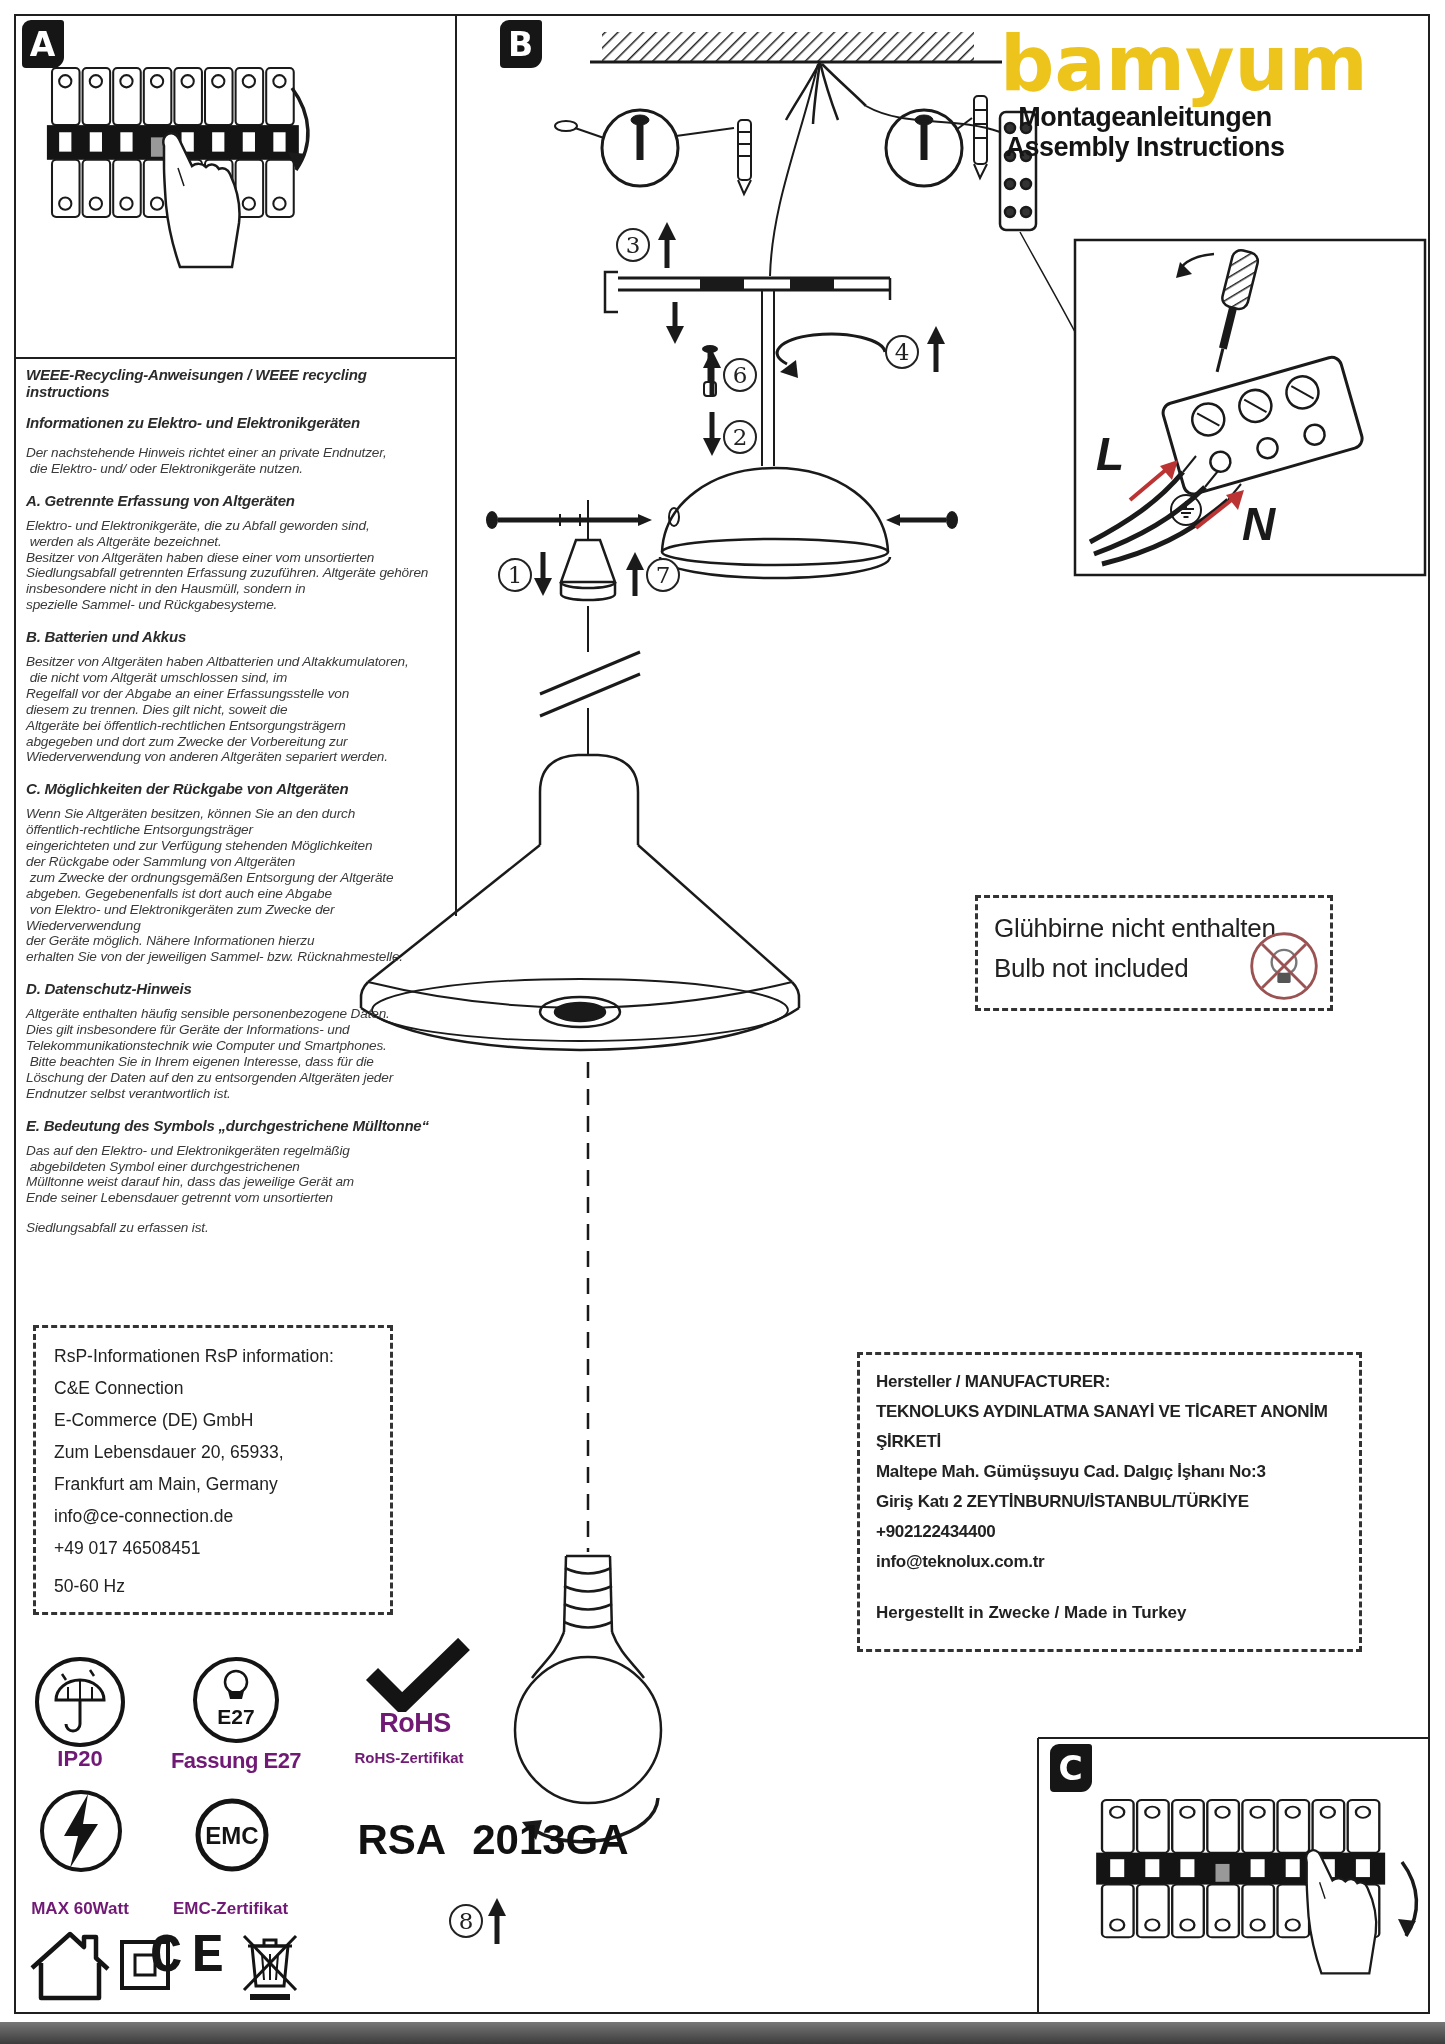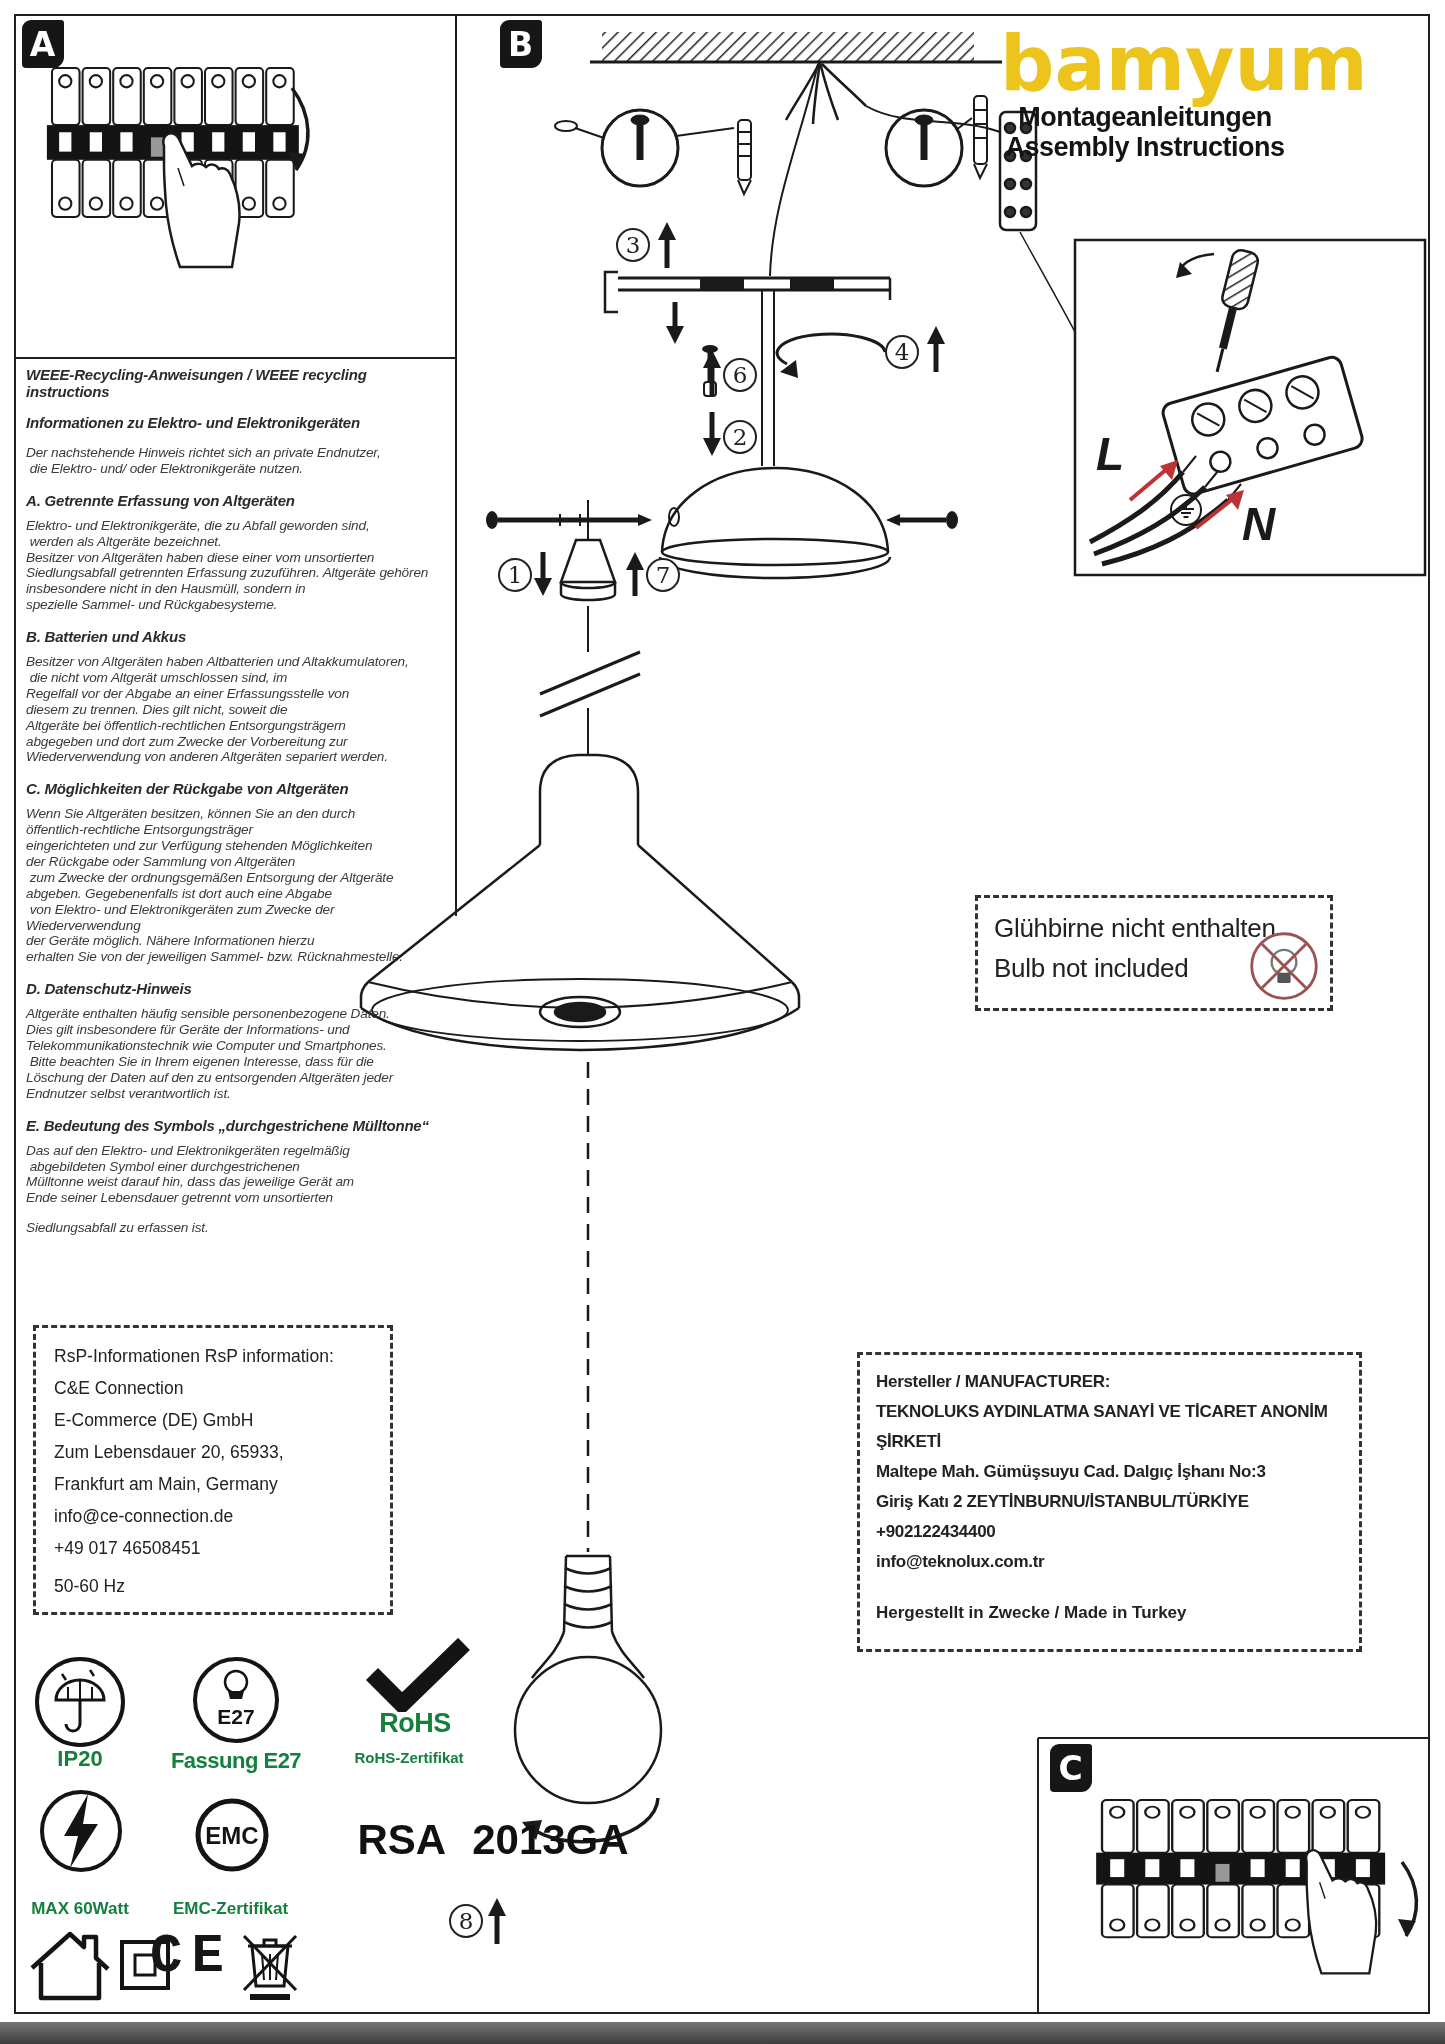--- a/index.html
+++ b/index.html
@@ -31,21 +31,21 @@
   #rsp-box .line{font-size:17.5px;line-height:32px;color:#222;}
   #mfg-box{left:857px;top:1352px;width:505px;height:300px;padding:12px 0 0 16px;box-sizing:border-box;}
   #mfg-box .line{font-size:17px;font-weight:bold;line-height:30px;color:#222;letter-spacing:-0.3px;}
   #mfg-box .footer{font-size:17px;font-weight:bold;color:#222;margin-top:26px;}
   #bulb-box{left:975px;top:895px;width:358px;height:116px;padding:10px 0 0 16px;box-sizing:border-box;}
   #bulb-box .l1{font-size:26px;color:#222;line-height:40px;letter-spacing:-0.3px;}
   
   .step{width:34px;height:34px;border:2.5px solid #222;border-radius:50%;display:flex;align-items:center;
         justify-content:center;font-family:"DejaVu Serif",serif;font-size:23px;color:#222;background:#fff;box-sizing:border-box;}
   
-  .cert-label{font-weight:bold;color:#15803d;text-align:center;}
+  .cert-label{font-weight:bold;color:#701a75;text-align:center;}
   #ip20-label{left:40px;top:1746px;width:80px;font-size:22px;}
   #fassung-label{left:166px;top:1748px;width:140px;font-size:22px;letter-spacing:-0.5px;}
   #rohs-mark{left:365px;top:1708px;width:100px;font-size:27px;letter-spacing:-0.5px;}
   #rohs-label{left:334px;top:1749px;width:150px;font-size:15px;}
   #maxwatt-label{left:20px;top:1899px;width:120px;font-size:17px;}
   #emc-label{left:158px;top:1899px;width:145px;font-size:17px;}
   #model-code{left:313px;top:1816px;width:360px;font-size:42px;font-weight:bold;color:#111;
               word-spacing:16px;letter-spacing:0px;text-align:center;}
   #ce-mark{left:150px;top:1926px;width:120px;font-size:54px;font-weight:bold;letter-spacing:9px;color:#161616;
            font-family:Liberation Mono, monospace;}
@@ -373,21 +373,21 @@
 
   <div class="abs" id="header">
     <div id="brand">bamyum</div>
     <div class="subtitle">Montageanleitungen</div>
     <div class="subtitle">Assembly Instructions</div>
   </div>
 
   <div class="abs" id="weee">
     <div class="h">WEEE-Recycling-Anweisungen / WEEE recycling instructions</div>
     <div class="h">Informationen zu Elektro- und Elektronikgeräten</div>
-    <div class="p">Der nachstehende Hinweis richtet sich an private Endnutzer,
+    <div class="p">Der nachstehende Hinweis richtet einer an private Endnutzer,
  die Elektro- und/ oder Elektronikgeräte nutzen.</div>
     <div class="t">A. Getrennte Erfassung von Altgeräten</div>
     <div class="p">Elektro- und Elektronikgeräte, die zu Abfall geworden sind,
  werden als Altgeräte bezeichnet.
 Besitzer von Altgeräten haben diese einer vom unsortierten
 Siedlungsabfall getrennten Erfassung zuzuführen. Altgeräte gehören
 insbesondere nicht in den Hausmüll, sondern in
 spezielle Sammel- und Rückgabesysteme.</div>
     <div class="t">B. Batterien und Akkus</div>
     <div class="p">Besitzer von Altgeräten haben Altbatterien und Altakkumulatoren,

